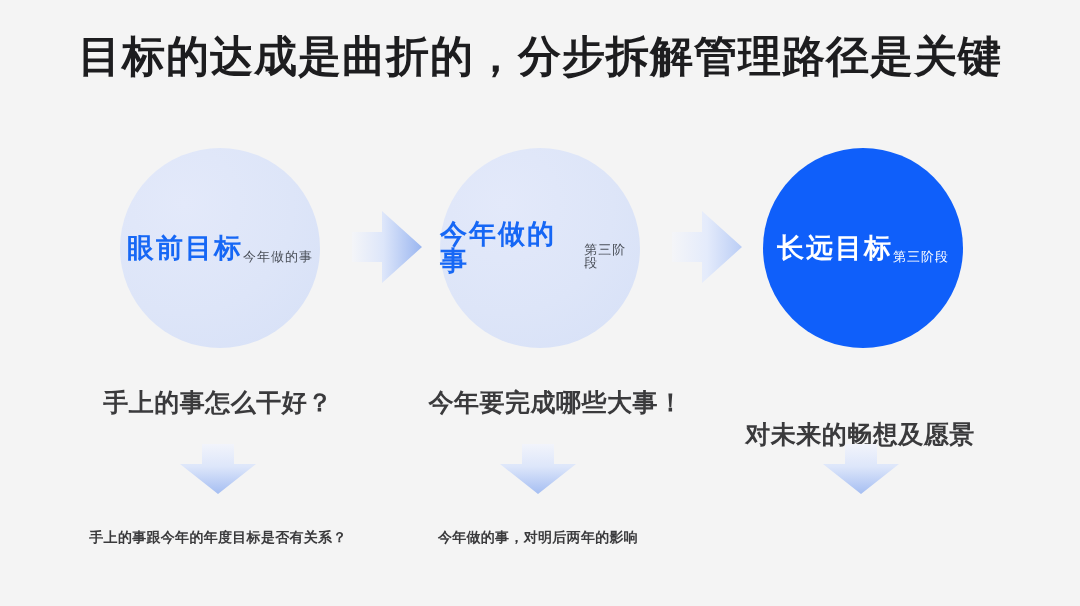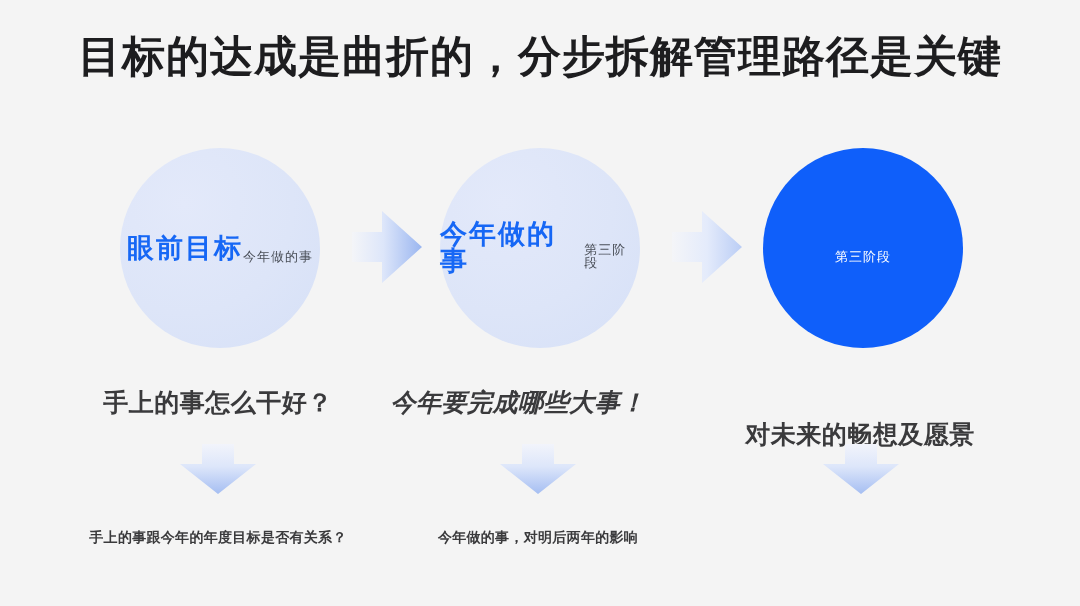--- a/index.html
+++ b/index.html
@@ -108,21 +108,21 @@
     top: 0;
     width: 320px;
     text-align: center;
     font-size: 25px;
     font-weight: 700;
     letter-spacing: 0.5px;
     color: #3a3a3c;
     white-space: nowrap;
   }
   .heading-h1 { left: 58px; font-family: Liberation Mono, monospace; }
-  .heading-h2 { left: 358px; font-style: italic; }
+  .heading-h2 { left: 396px; }
   .heading-h3 { left: 700px; margin-top: 32px; }
 
   
   .arrow-down {
     position: absolute;
     top: 444px;
     width: 84px;
     height: 50px;
   }
   .arrow-down-1 { left: 176px; }
@@ -166,20 +166,21 @@
       <div class="circle-title">眼前目标</div>
       <div class="circle-sub">今年做的事</div>
     </div>
 
     <div class="circle light circle-c2">
       <div class="circle-title">今年做的事</div>
       <div class="circle-sub">第三阶段</div>
     </div>
 
     <div class="circle solid circle-c3">
+      <div class="circle-title">长远目标</div>
       <div class="circle-sub">第三阶段</div>
     </div>
 
   </div>
 
   <div class="arrow-right arrow-right-1">
     <svg viewBox="0 0 70 78" xmlns="http://www.w3.org/2000/svg" aria-hidden="true">
       <defs>
         <linearGradient id="gradRight1" x1="0" y1="0" x2="1" y2="0">
           <stop offset="0%" stop-color="#f4f5f8"></stop>

